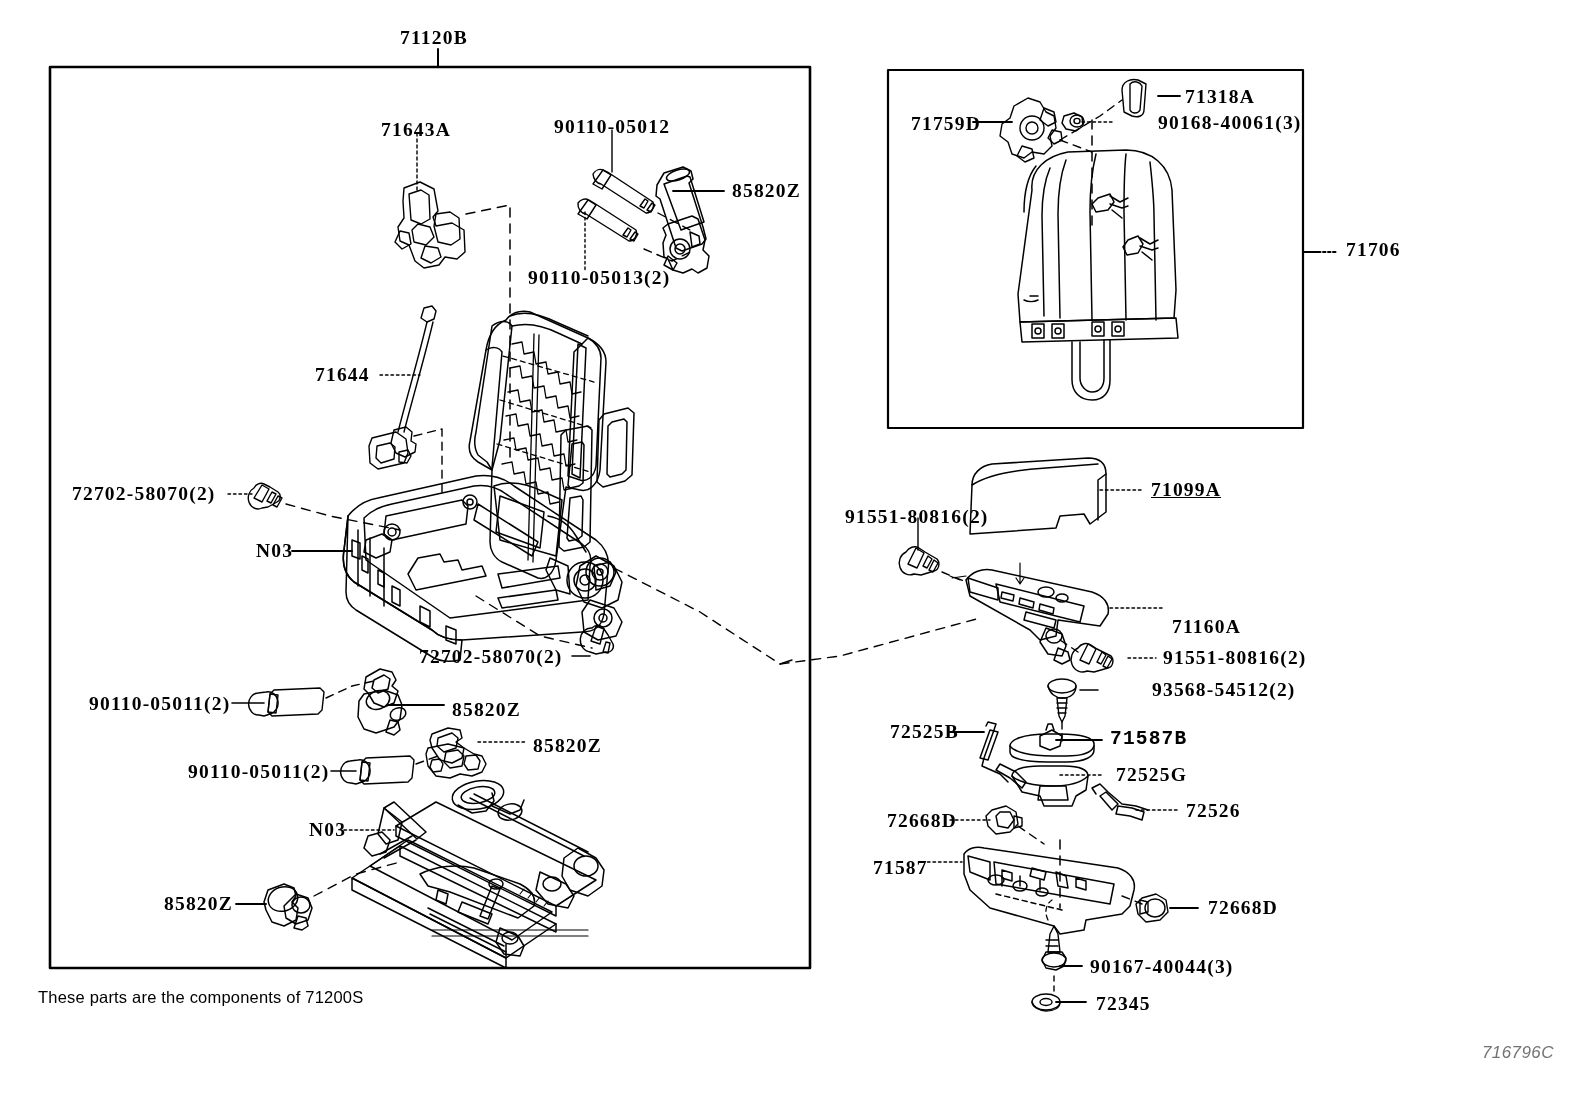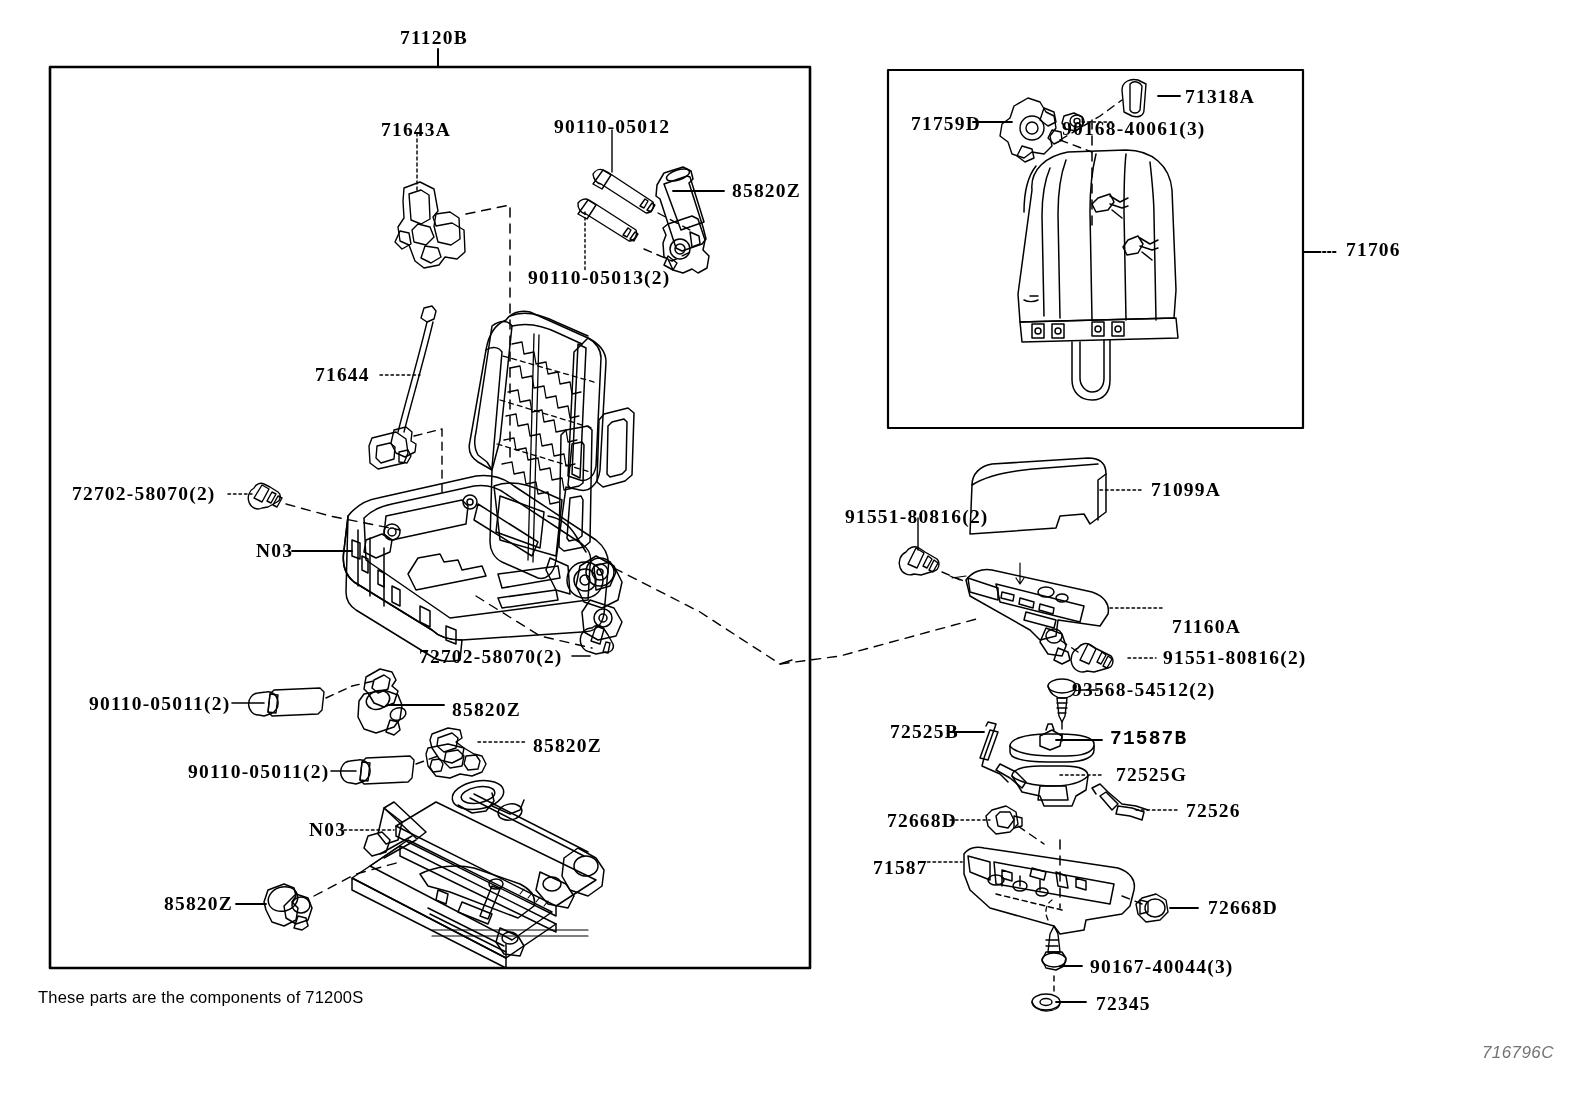--- a/index.html
+++ b/index.html
@@ -514,27 +514,27 @@
 <div class="lbl" style="left:419px;top:647px;">72702-58070(2)</div>
 <div class="lbl" style="left:89px;top:694px;">90110-05011(2)</div>
 <div class="lbl" style="left:452px;top:700px;">85820Z</div>
 <div class="lbl" style="left:533px;top:736px;">85820Z</div>
 <div class="lbl" style="left:188px;top:762px;">90110-05011(2)</div>
 <div class="lbl" style="left:309px;top:820px;">N03</div>
 <div class="lbl" style="left:164px;top:894px;">85820Z</div>
 
 <div class="lbl" style="left:911px;top:114px;">71759D</div>
 <div class="lbl" style="left:1185px;top:87px;">71318A</div>
-<div class="lbl" style="left:1062px;top:113px;margin-top:6px;">90168-40061(3)</div>
-
-<div class="lbl" style="left:1151px;top:480px;">71099A</div>
+<div class="lbl" style="left:1158px;top:113px;">90168-40061(3)</div>
+
+<div class="lbl" style="left:1151px;top:480px;text-decoration:underline;">71099A</div>
 <div class="lbl" style="left:845px;top:507px;">91551-80816(2)</div>
 <div class="lbl" style="left:1172px;top:597px;margin-top:20px;">71160A</div>
 <div class="lbl" style="left:1163px;top:648px;">91551-80816(2)</div>
-<div class="lbl" style="left:1072px;top:680px;">93568-54512(2)</div>
+<div class="lbl" style="left:1152px;top:680px;">93568-54512(2)</div>
 <div class="lbl" style="left:890px;top:722px;">72525B</div>
 <div class="lbl" style="left:1110px;top:730px;font-family:Liberation Mono, monospace;">71587B</div>
 <div class="lbl" style="left:1116px;top:765px;">72525G</div>
 <div class="lbl" style="left:1186px;top:801px;">72526</div>
 <div class="lbl" style="left:887px;top:811px;">72668D</div>
 <div class="lbl" style="left:873px;top:858px;">71587</div>
 <div class="lbl" style="left:1208px;top:898px;">72668D</div>
 <div class="lbl" style="left:1090px;top:957px;">90167-40044(3)</div>
 <div class="lbl" style="left:1096px;top:994px;">72345</div>
 

